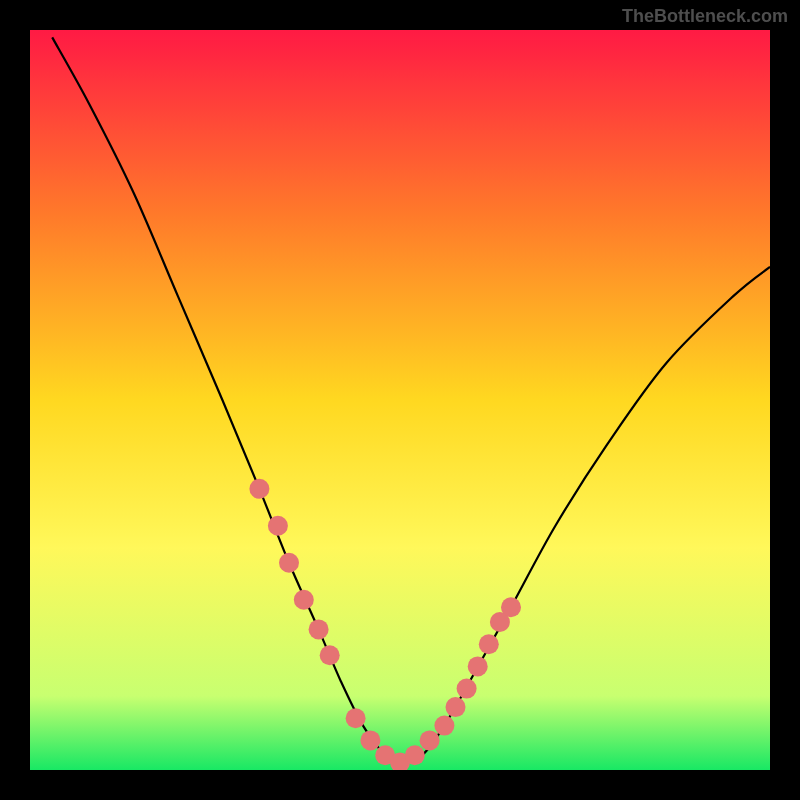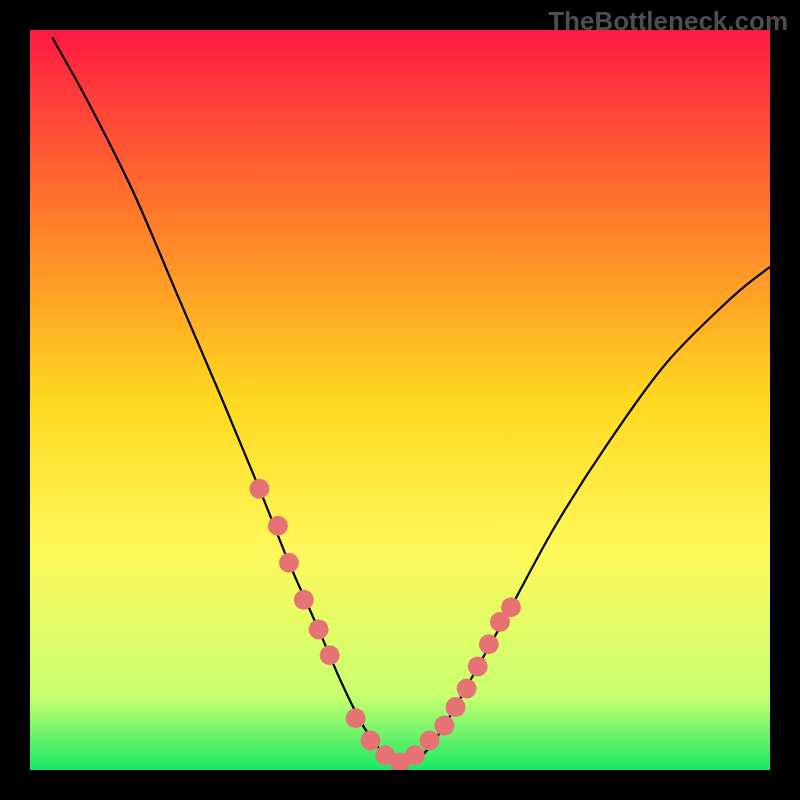--- a/index.html
+++ b/index.html
@@ -9,21 +9,21 @@
     height: 800px;
     background: #000;
     position: relative;
     font-family: Arial, sans-serif;
   }
   .watermark {
     position: absolute;
     top: 6px;
     right: 12px;
     color: #4e4e4e;
-    font-size: 26px;
+    font-size: 18px;
     font-weight: bold;
     z-index: 10;
   }
   .plot-area {
     position: absolute;
     left: 30px;
     top: 30px;
     width: 740px;
     height: 740px;
   }

